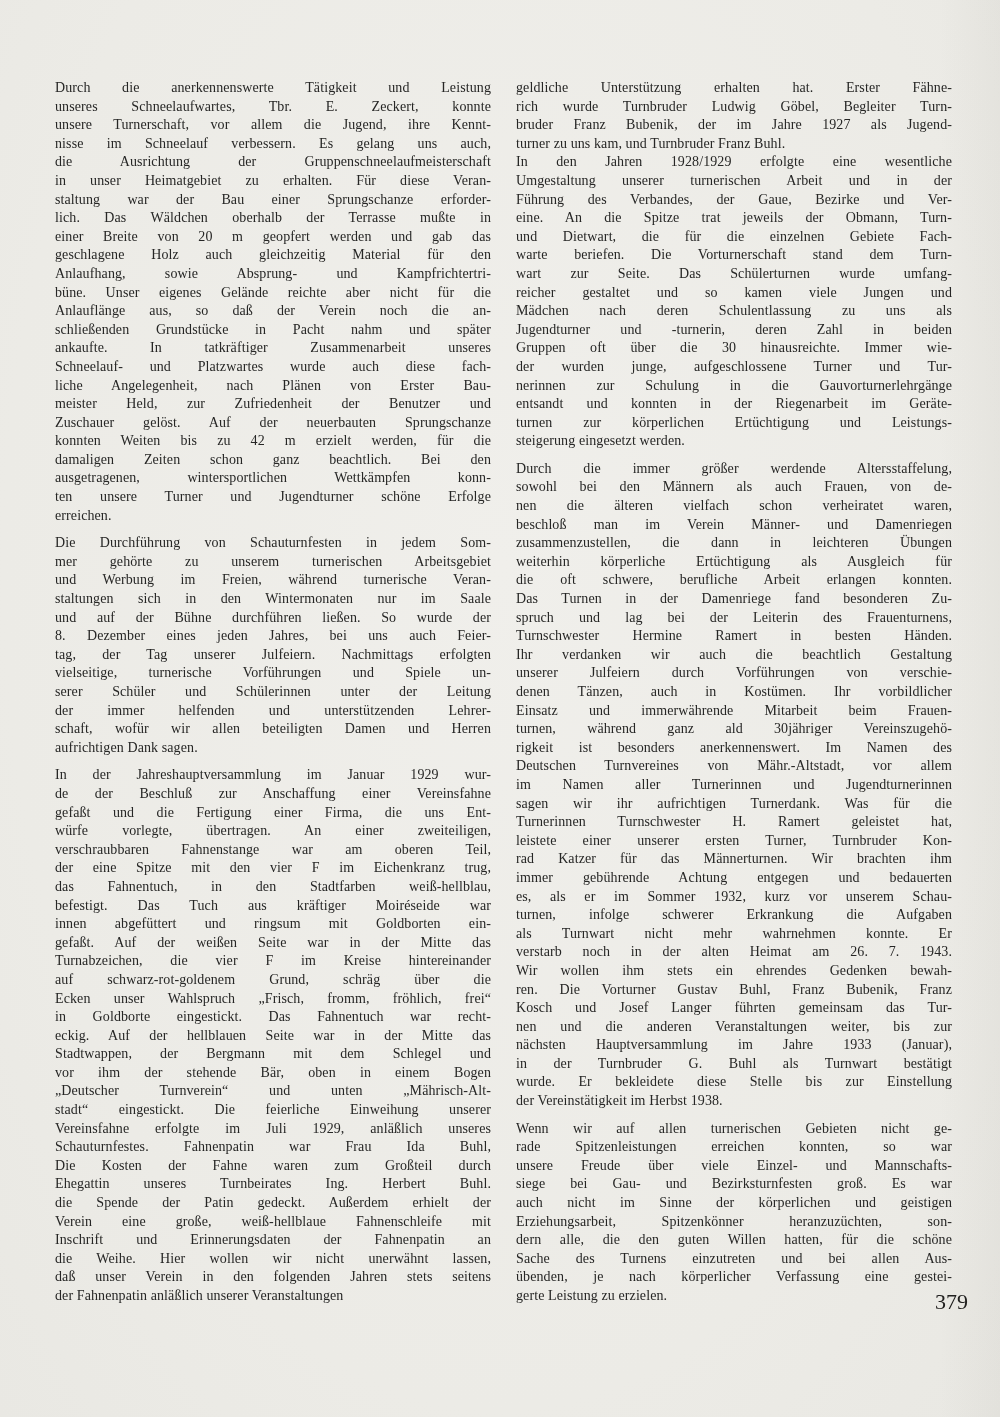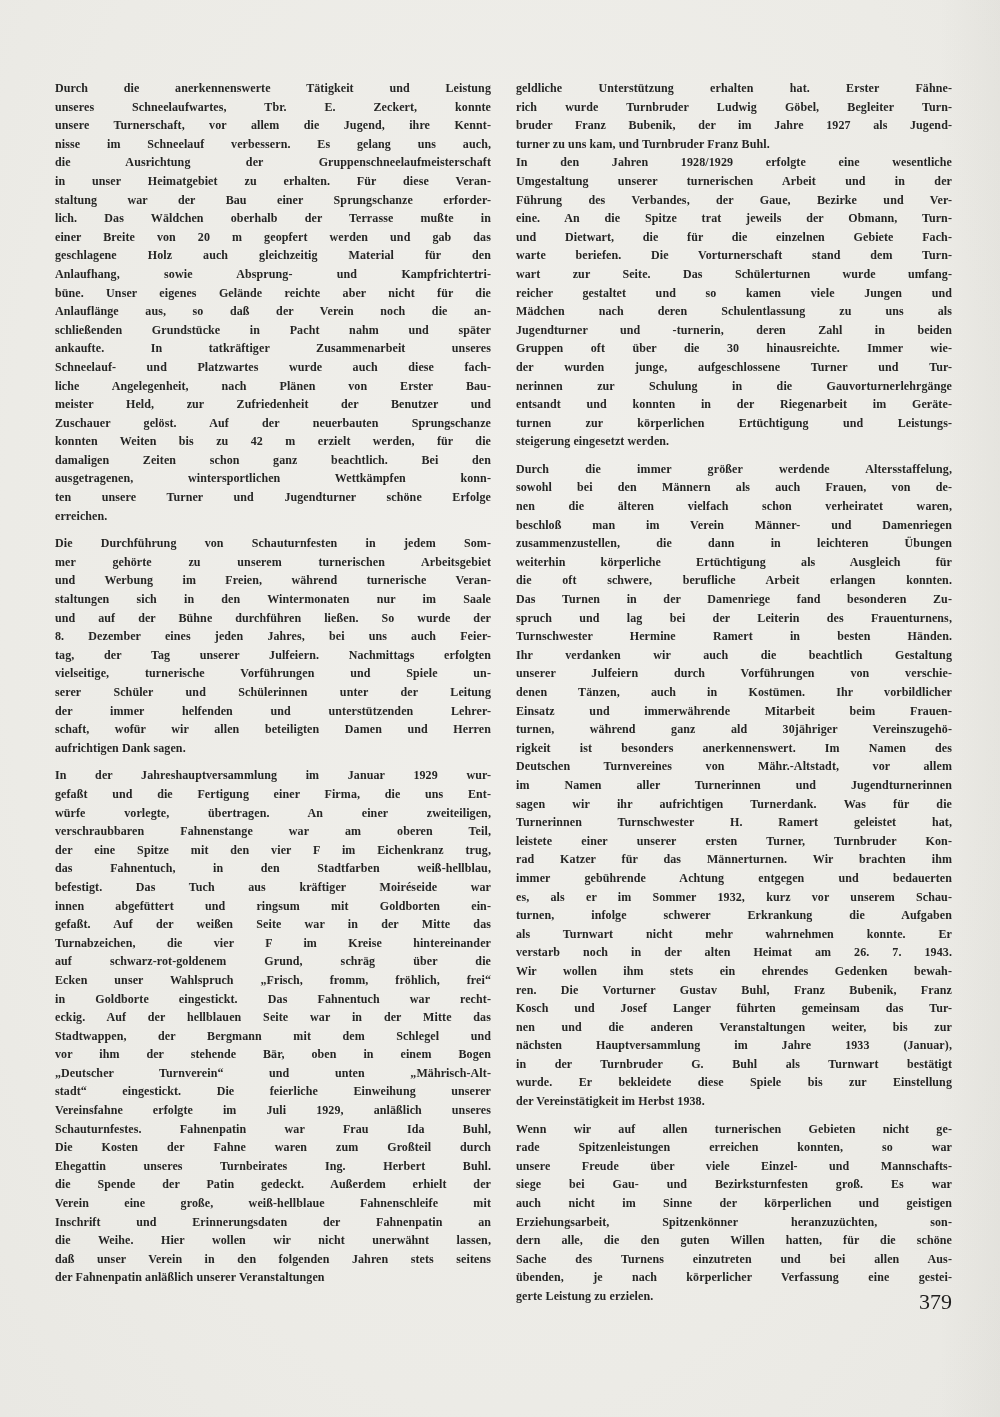--- a/index.html
+++ b/index.html
@@ -25,24 +25,23 @@
   .columns {
     position: absolute;
     left: 55px;
     top: 79px;
     width: 897px;
     display: flex;
     gap: 25px;
   }
   .column {
     width: 436px;
-    font-size: 12px;
+    font-size: 14px;
     line-height: 18.6px;
     letter-spacing: 0.1px;
-    font-weight: bold;
   }
   p.para {
     margin: 0;
     margin-top: 9px;
     padding: 0;
   }
   p.para.first, p.para.no-gap {
     margin-top: 0;
   }
   .line {
@@ -50,21 +49,21 @@
     text-align: justify;
     text-align-last: justify;
     white-space: normal;
   }
   .line.last {
     text-align-last: left;
   }
   .page-number {
     position: absolute;
     top: 1290px;
-    right: 48px;
+    right: 32px;
     font-size: 22px;
     line-height: 24px;
     color: #222120;
   }
 </style>
 </head>
 <body>
 
 <div class="page">
   <div class="columns">
@@ -104,20 +103,21 @@
           <span class="line">8. Dezember eines jeden Jahres, bei uns auch Feier-</span>
           <span class="line">tag, der Tag unserer Julfeiern. Nachmittags erfolgten</span>
           <span class="line">vielseitige, turnerische Vorführungen und Spiele un-</span>
           <span class="line">serer Schüler und Schülerinnen unter der Leitung</span>
           <span class="line">der immer helfenden und unterstützenden Lehrer-</span>
           <span class="line">schaft, wofür wir allen beteiligten Damen und Herren</span>
           <span class="line last">aufrichtigen Dank sagen.</span>
         </p>
         <p class="para">
           <span class="line">In der Jahreshauptversammlung im Januar 1929 wur-</span>
+          <span class="line">de der Beschluß zur Anschaffung einer Vereinsfahne</span>
           <span class="line">gefaßt und die Fertigung einer Firma, die uns Ent-</span>
           <span class="line">würfe vorlegte, übertragen. An einer zweiteiligen,</span>
           <span class="line">verschraubbaren Fahnenstange war am oberen Teil,</span>
           <span class="line">der eine Spitze mit den vier F im Eichenkranz trug,</span>
           <span class="line">das Fahnentuch, in den Stadtfarben weiß-hellblau,</span>
           <span class="line">befestigt. Das Tuch aus kräftiger Moiréseide war</span>
           <span class="line">innen abgefüttert und ringsum mit Goldborten ein-</span>
           <span class="line">gefaßt. Auf der weißen Seite war in der Mitte das</span>
           <span class="line">Turnabzeichen, die vier F im Kreise hintereinander</span>
           <span class="line">auf schwarz-rot-goldenem Grund, schräg über die</span>
@@ -192,21 +192,21 @@
           <span class="line">es, als er im Sommer 1932, kurz vor unserem Schau-</span>
           <span class="line">turnen, infolge schwerer Erkrankung die Aufgaben</span>
           <span class="line">als Turnwart nicht mehr wahrnehmen konnte. Er</span>
           <span class="line">verstarb noch in der alten Heimat am 26. 7. 1943.</span>
           <span class="line">Wir wollen ihm stets ein ehrendes Gedenken bewah-</span>
           <span class="line">ren. Die Vorturner Gustav Buhl, Franz Bubenik, Franz</span>
           <span class="line">Kosch und Josef Langer führten gemeinsam das Tur-</span>
           <span class="line">nen und die anderen Veranstaltungen weiter, bis zur</span>
           <span class="line">nächsten Hauptversammlung im Jahre 1933 (Januar),</span>
           <span class="line">in der Turnbruder G. Buhl als Turnwart bestätigt</span>
-          <span class="line">wurde. Er bekleidete diese Spiele bis zur Einstellung</span>
+          <span class="line">wurde. Er bekleidete diese Stelle bis zur Einstellung</span>
           <span class="line last">der Vereinstätigkeit im Herbst 1938.</span>
         </p>
         <p class="para">
           <span class="line">Wenn wir auf allen turnerischen Gebieten nicht ge-</span>
           <span class="line">rade Spitzenleistungen erreichen konnten, so war</span>
           <span class="line">unsere Freude über viele Einzel- und Mannschafts-</span>
           <span class="line">siege bei Gau- und Bezirksturnfesten groß. Es war</span>
           <span class="line">auch nicht im Sinne der körperlichen und geistigen</span>
           <span class="line">Erziehungsarbeit, Spitzenkönner heranzuzüchten, son-</span>
           <span class="line">dern alle, die den guten Willen hatten, für die schöne</span>

